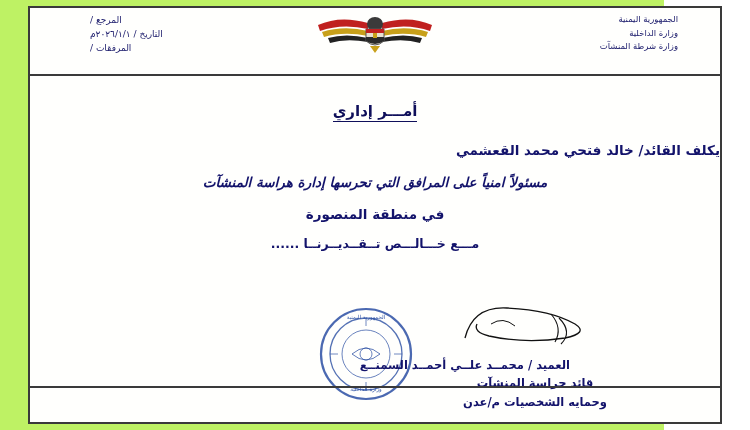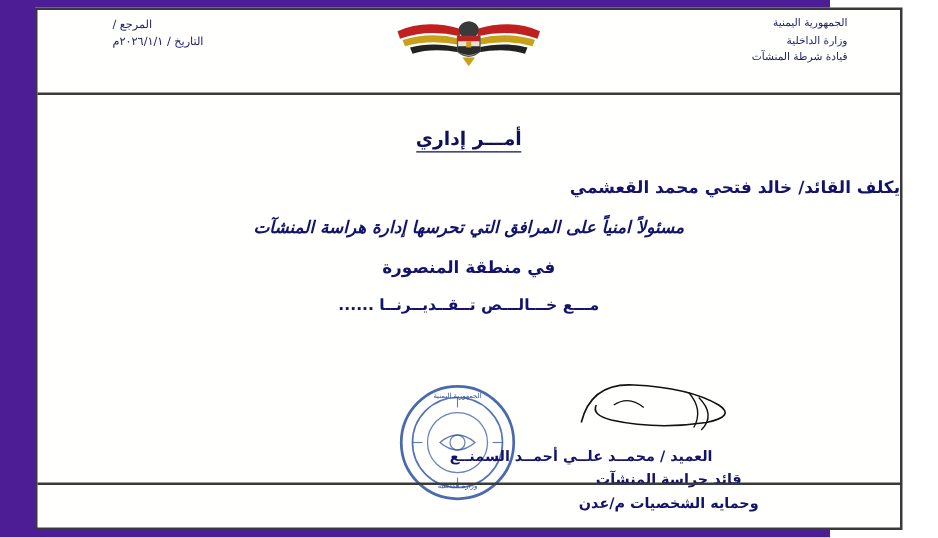--- a/index.html
+++ b/index.html
@@ -12,21 +12,21 @@
     height: 430px;
     overflow: hidden;
     font-family: "DejaVu Sans", sans-serif;
   }
 
   
   #scan {
     position: relative;
     width: 664px;
     height: 430px;
-    background: #4c1d95;
+    background: #bef264;
   }
 
   
   #sheet {
     position: absolute;
     left: 28px;
     top: 6px;
     width: 694px;
     height: 418px;
     background: #fffffd;
@@ -196,20 +196,21 @@
 <body>
 
 <div id="scan">
   <div id="sheet">
 
     <div class="header">
 
       <div class="hdr-left">
         <div class="row">المرجع /</div>
         <div class="row">التاريخ / ٢٠٢٦/١/١م</div>
+        <div class="row">المرفقات /</div>
       </div>
 
       <div class="emblem">
         <div class="emblem-art">
           <svg width="130" height="44" viewBox="0 0 130 44" aria-hidden="true">
 
             <path d="M8 16 Q30 6 58 14 L58 20 Q32 14 10 22 Z" fill="#c0201f"></path>
             <path d="M122 16 Q100 6 72 14 L72 20 Q98 14 120 22 Z" fill="#c0201f"></path>
             <path d="M12 23 Q34 16 58 22 L58 27 Q34 22 14 28 Z" fill="#c8a01a"></path>
             <path d="M118 23 Q96 16 72 22 L72 27 Q96 22 116 28 Z" fill="#c8a01a"></path>
@@ -223,21 +224,21 @@
             <rect x="63" y="24" width="4" height="5" fill="#c8a01a"></rect>
 
             <path d="M60 37 L70 37 L65 44 Z" fill="#c8a01a"></path>
           </svg>
         </div>
       </div>
 
       <div class="hdr-right">
         <div>الجمهورية اليمنية</div>
         <div>وزارة الداخلية</div>
-        <div>قيادة شرطة المنشآت</div>
+        <div>وزارة شرطة المنشآت</div>
       </div>
     </div>
 
     <div class="doc-body">
 
       <div class="title">
         <span>أمـــر إداري</span>
       </div>
 
       <div class="para l1">يكلف القائد/ خالد فتحي محمد القعشمي</div>

